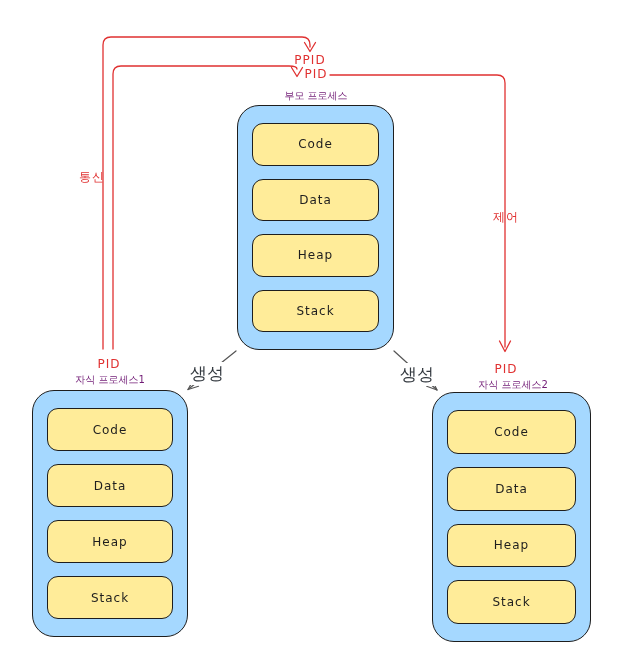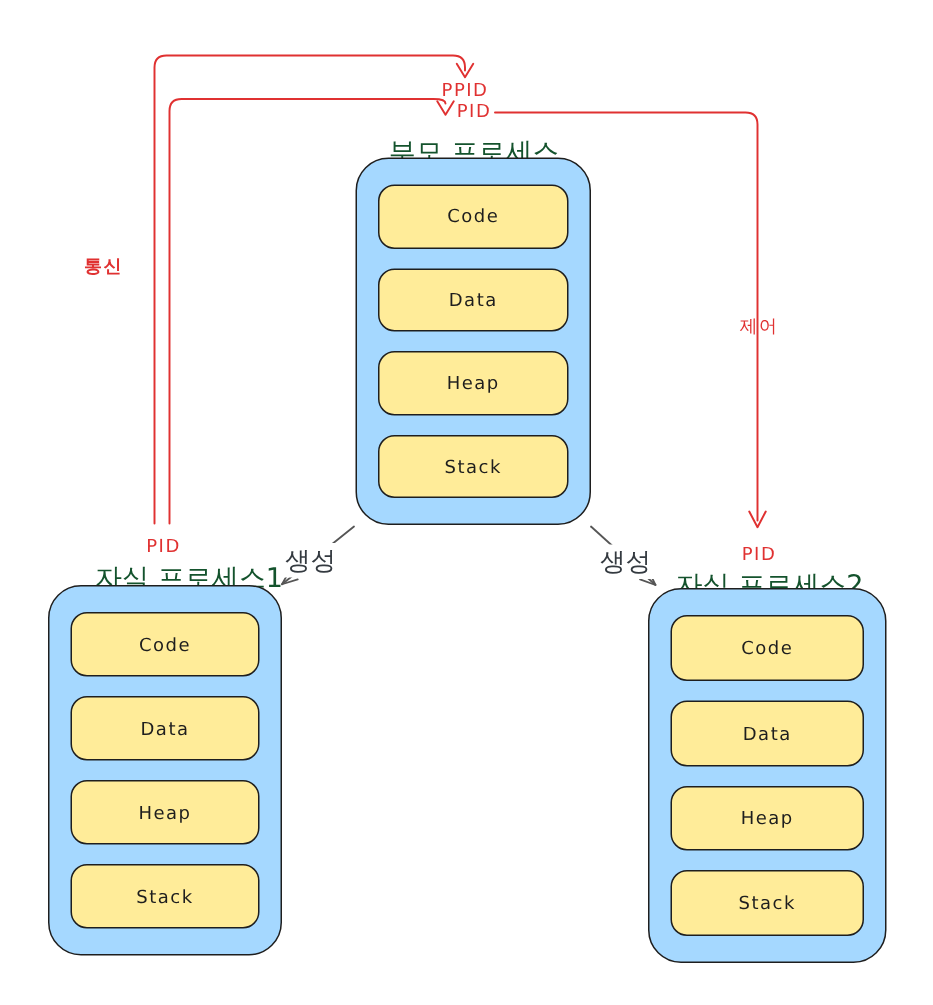--- a/index.html
+++ b/index.html
@@ -15,21 +15,21 @@
     background:var(--box_fill); border:1.6px solid var(--stroke); border-radius:22px;
     display:flex; flex-direction:column; padding:17px 14px; gap:13px;
   }
   .seg {
     flex:1; background:var(--segment_fill); border:1.4px solid var(--stroke);
     border-radius:11px; display:flex; align-items:center; justify-content:center;
     font-size:12px; letter-spacing:1px; color:#1e1e1e;
   }
   .title {
     position:absolute; z-index:2; transform:translateX(-50%);
-    font-size:18px; color:#14532d; white-space:nowrap;
+    font-size:10px; color:#701a75; white-space:nowrap;
   }
   .rlab {
     position:absolute; z-index:3; transform:translateX(-50%);
     font-size:12px; letter-spacing:1px; color:var(--accent_red); white-space:nowrap;
   }
   .glab {
     position:absolute; z-index:3; transform:translateX(-50%);
     font-size:17px; color:#343a40; background:#ffffff; padding:0 3px; white-space:nowrap;
   }
 </style>
@@ -61,35 +61,35 @@
     </g>
 
     <g stroke="#555555" stroke-width="1.2" fill="none" stroke-linecap="round" stroke-linejoin="round">
       <path d="M394 351 L437 390"></path>
       <polyline points="426.7,386.2 437,390 432.2,380.1"></polyline>
     </g>
   </svg>
 
   <div class="rlab" style="left:310px; top:53px;">PPID</div>
   <div class="rlab" style="left:316px; top:67px;">PID</div>
-  <div class="rlab" style="left:69px; top:169px;font-weight:bold;">통신</div>
+  <div class="rlab" style="left:92px; top:169px;">통신</div>
   <div class="rlab" style="left:506px; top:209px;">제어</div>
   <div class="glab" style="left:207px; top:362px;">생성</div>
   <div class="glab" style="left:417px; top:363px;">생성</div>
 
   <div class="title" style="left:316px; top:89px;">부모 프로세스</div>
   <div class="pbox" style="left:237px; top:105px; width:157px; height:245px;">
     <div class="seg">Code</div>
     <div class="seg">Data</div>
     <div class="seg">Heap</div>
     <div class="seg">Stack</div>
   </div>
 
   <div class="rlab" style="left:109px; top:357px;">PID</div>
-  <div class="title" style="left:110px; top:373px;margin-left:16px;">자식 프로세스1</div>
+  <div class="title" style="left:110px; top:373px;">자식 프로세스1</div>
   <div class="pbox" style="left:32px; top:390px; width:156px; height:247px;">
     <div class="seg">Code</div>
     <div class="seg">Data</div>
     <div class="seg">Heap</div>
     <div class="seg">Stack</div>
   </div>
 
   <div class="rlab" style="left:506px; top:362px;">PID</div>
   <div class="title" style="left:513px; top:378px;">자식 프로세스2</div>
   <div class="pbox" style="left:432px; top:392px; width:159px; height:250px;">

